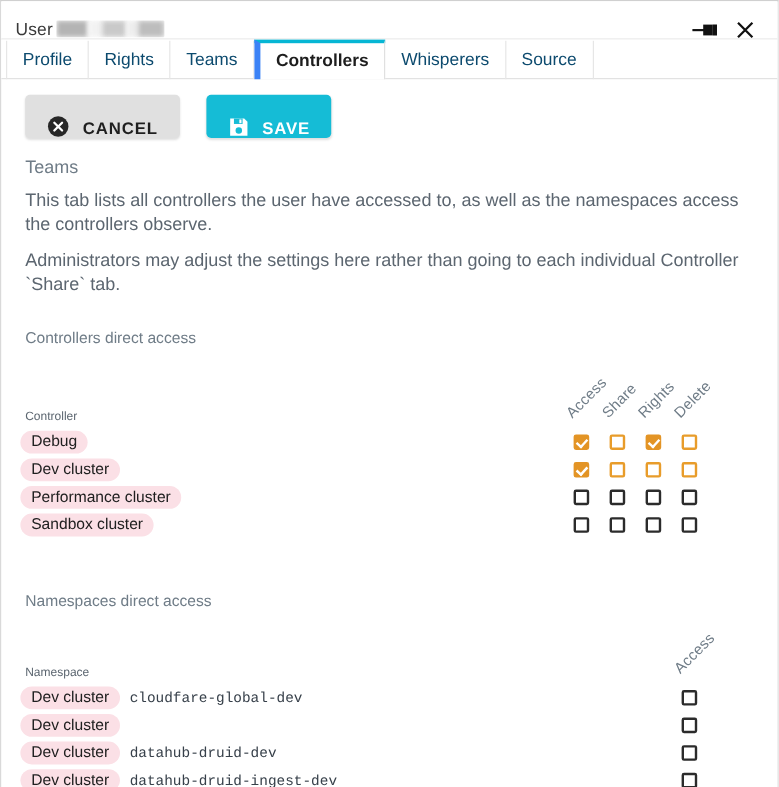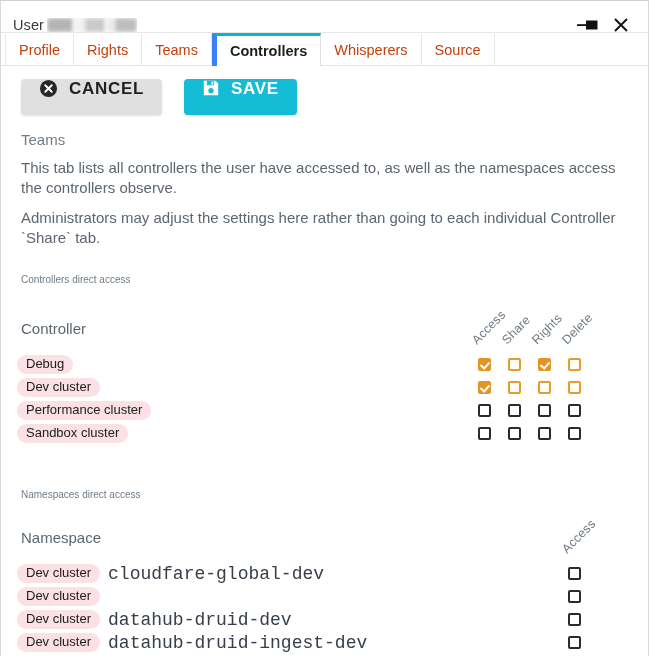--- a/index.html
+++ b/index.html
@@ -104,21 +104,21 @@
     height: 1px;
     background: #e2e2e2;
   }
   .tab {
     position: relative;
     height: 32px;
     padding: 0 13px;
     display: flex;
     align-items: center;
     font-size: 14.5px;
-    color: #c2410c;
+    color: #0c4a6e;
     cursor: pointer;
     box-sizing: border-box;
     white-space: nowrap;
     border-right: 1px solid #e6e6e6;
     z-index: 1;
   }
   .tab:first-child { border-left: 1px solid #e6e6e6; }
   .tab.active {
     color: #1d1d1d;
     font-weight: bold;
@@ -140,27 +140,27 @@
   }
 
   .actionbar {
     display: flex;
     align-items: center;
     gap: 22px;
     padding: 13px 0 12px 4px;
   }
   .btn {
     display: inline-flex;
-    align-items: flex-start;
+    align-items: flex-end;
     gap: 11px;
     border: none;
     border-radius: 4px;
     padding: 0 18px;
     height: 36px;
-    font-size: 17px;
+    font-size: 14px;
     font-weight: bold;
     letter-spacing: .7px;
     cursor: pointer;
     font-family: "Liberation Sans", sans-serif;
     box-shadow: 0 1px 2px rgba(0,0,0,.13);
   }
   .btn-cancel {
     background: #e0e0e0;
     color: #1f1f1f;
   }
@@ -177,40 +177,40 @@
     font-weight: normal;
   }
   .para {
     font-size: 15px;
     line-height: 20px;
     color: #5c6670;
     margin: 10px 4px 0 4px;
     max-width: 606px;
   }
   .sub-head {
-    font-size: 10px;
+    font-size: 13px;
     color: #6f7c87;
     margin: 26px 0 0 4px;
     font-weight: normal;
   }
 
   
   .table {
     margin-top: 8px;
     position: relative;
   }
   .head-row {
     position: relative;
     height: 60px;
   }
   .col-label {
-    font-size: 15px;
+    font-size: 10px;
     color: #5c6670;
     position: absolute;
-    bottom: 16px;
+    bottom: 4px;
     left: 4px;
   }
   .rot-heads {
     position: absolute;
     bottom: 0;
     left: 0;
     right: 0;
     height: 60px;
   }
   .rot {
@@ -235,21 +235,21 @@
     background: #fbe0e6;
     color: #202020;
     font-size: 13px;
     border-radius: 10px;
     padding: 1px 9px 2px 9px;
     line-height: 16px;
     white-space: nowrap;
   }
   .ns-name {
     font-family: "Liberation Mono", monospace;
-    font-size: 18px;
+    font-size: 12px;
     color: #37404a;
     margin-left: 8px;
     white-space: nowrap;
   }
 
   .cbwrap {
     position: absolute;
     top: 50%;
     transform: translateY(-50%);
     width: 14px;

